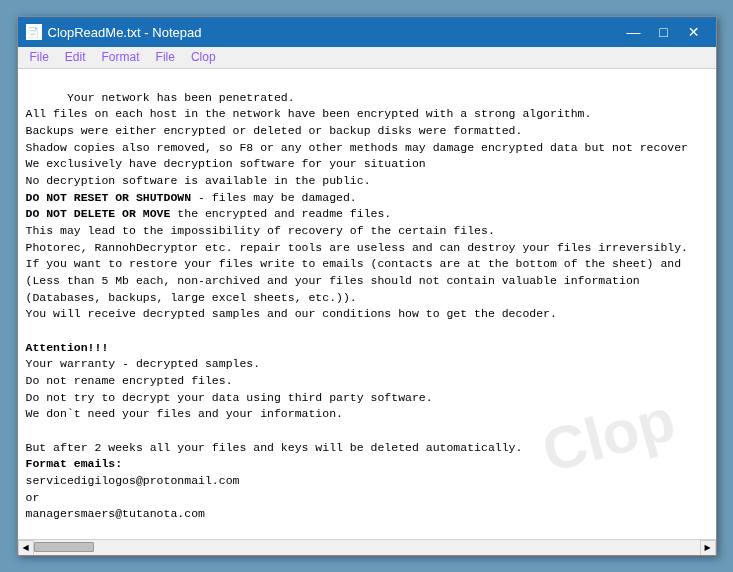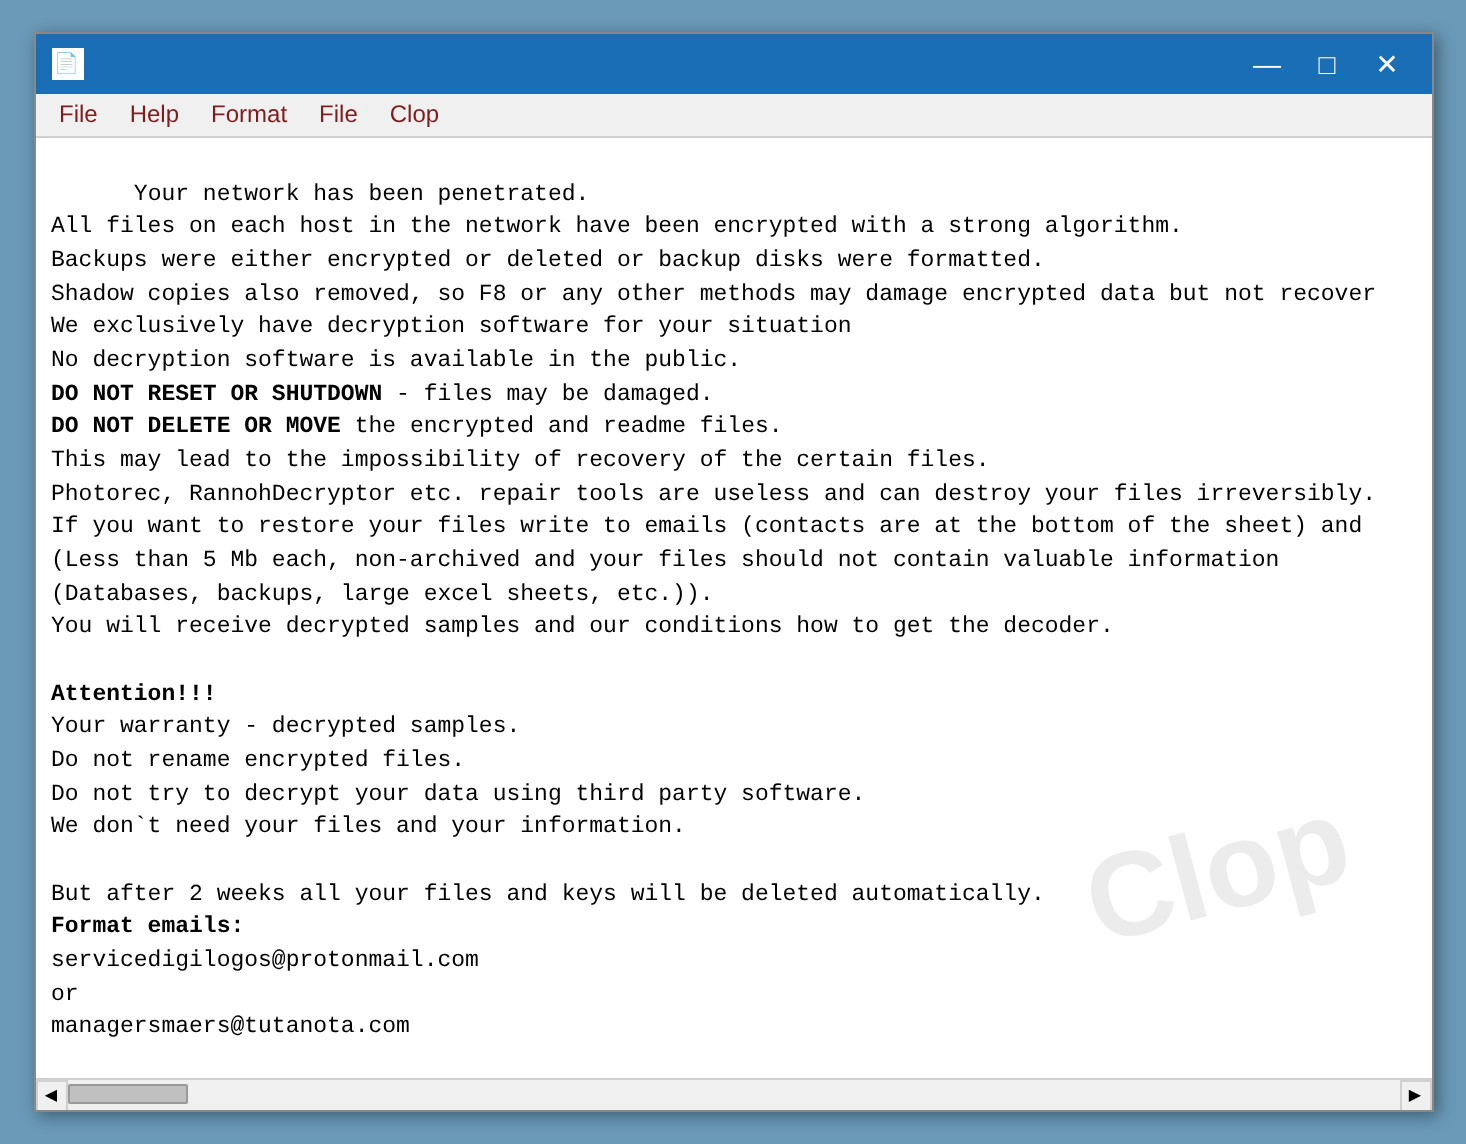--- a/index.html
+++ b/index.html
@@ -72,21 +72,21 @@
       gap: 0;
       padding: 2px 4px;
       border-bottom: 1px solid #d0d0d0;
       flex-shrink: 0;
       height: 22px;
     }
     .menu-item {
       padding: 1px 8px;
       font-size: 12px;
       cursor: pointer;
-      color: #7f1d1d;
+      color: #8b5cf6;
     }
     .content-area {
       flex: 1;
       background: white;
       overflow: hidden;
       position: relative;
       display: flex;
       flex-direction: column;
     }
     .text-area {
@@ -153,31 +153,32 @@
     .bold { font-weight: bold; text-align: right; }
   </style>
 </head>
 <body>
 
 <div class="window">
 
   <div class="title-bar">
     <div class="title-bar-left">
       <span class="title-icon">📄</span>
+      <span>ClopReadMe.txt - Notepad</span>
     </div>
     <div class="title-bar-controls">
       <button class="title-btn">—</button>
       <button class="title-btn">□</button>
       <button class="title-btn close">✕</button>
     </div>
   </div>
 
   <div class="menu-bar">
     <span class="menu-item">File</span>
-    <span class="menu-item">Help</span>
+    <span class="menu-item">Edit</span>
     <span class="menu-item">Format</span>
     <span class="menu-item">File</span>
     <span class="menu-item">Clop</span>
   </div>
 
   <div class="content-area">
     <div class="text-area">
       <span>Your network has been penetrated.
 All files on each host in the network have been encrypted with a strong algorithm.
 Backups were either encrypted or deleted or backup disks were formatted.

